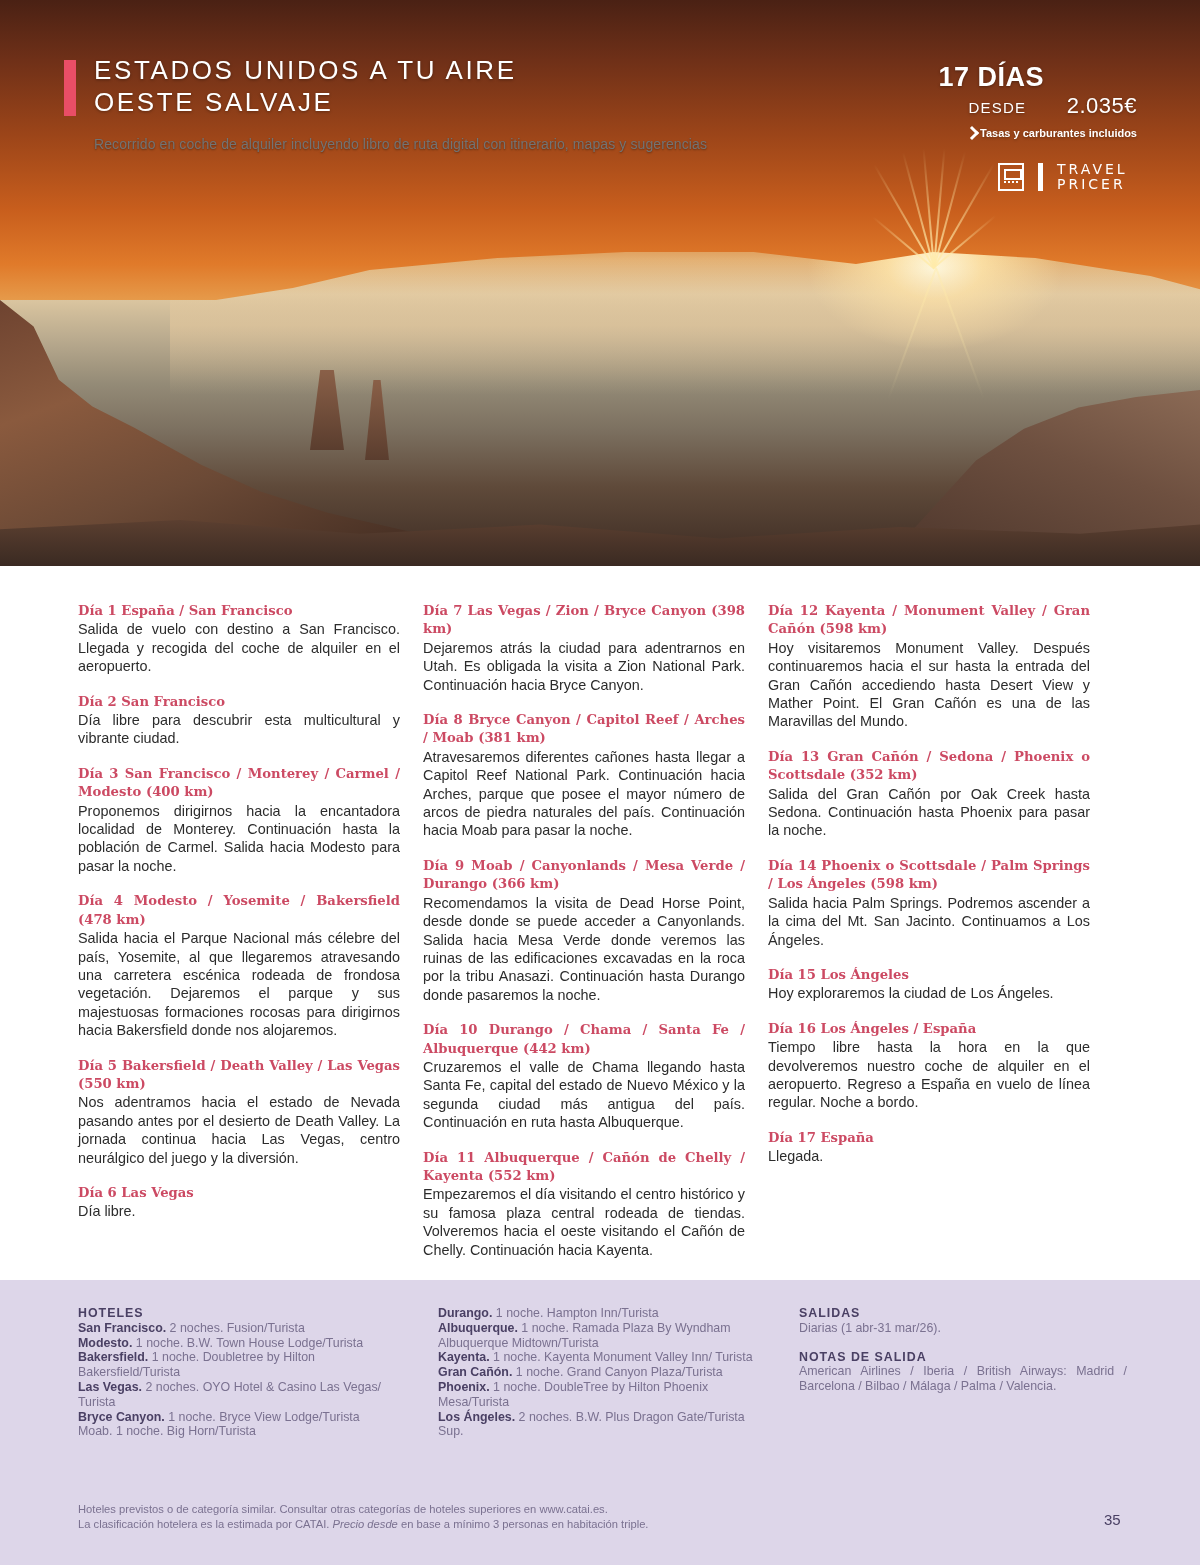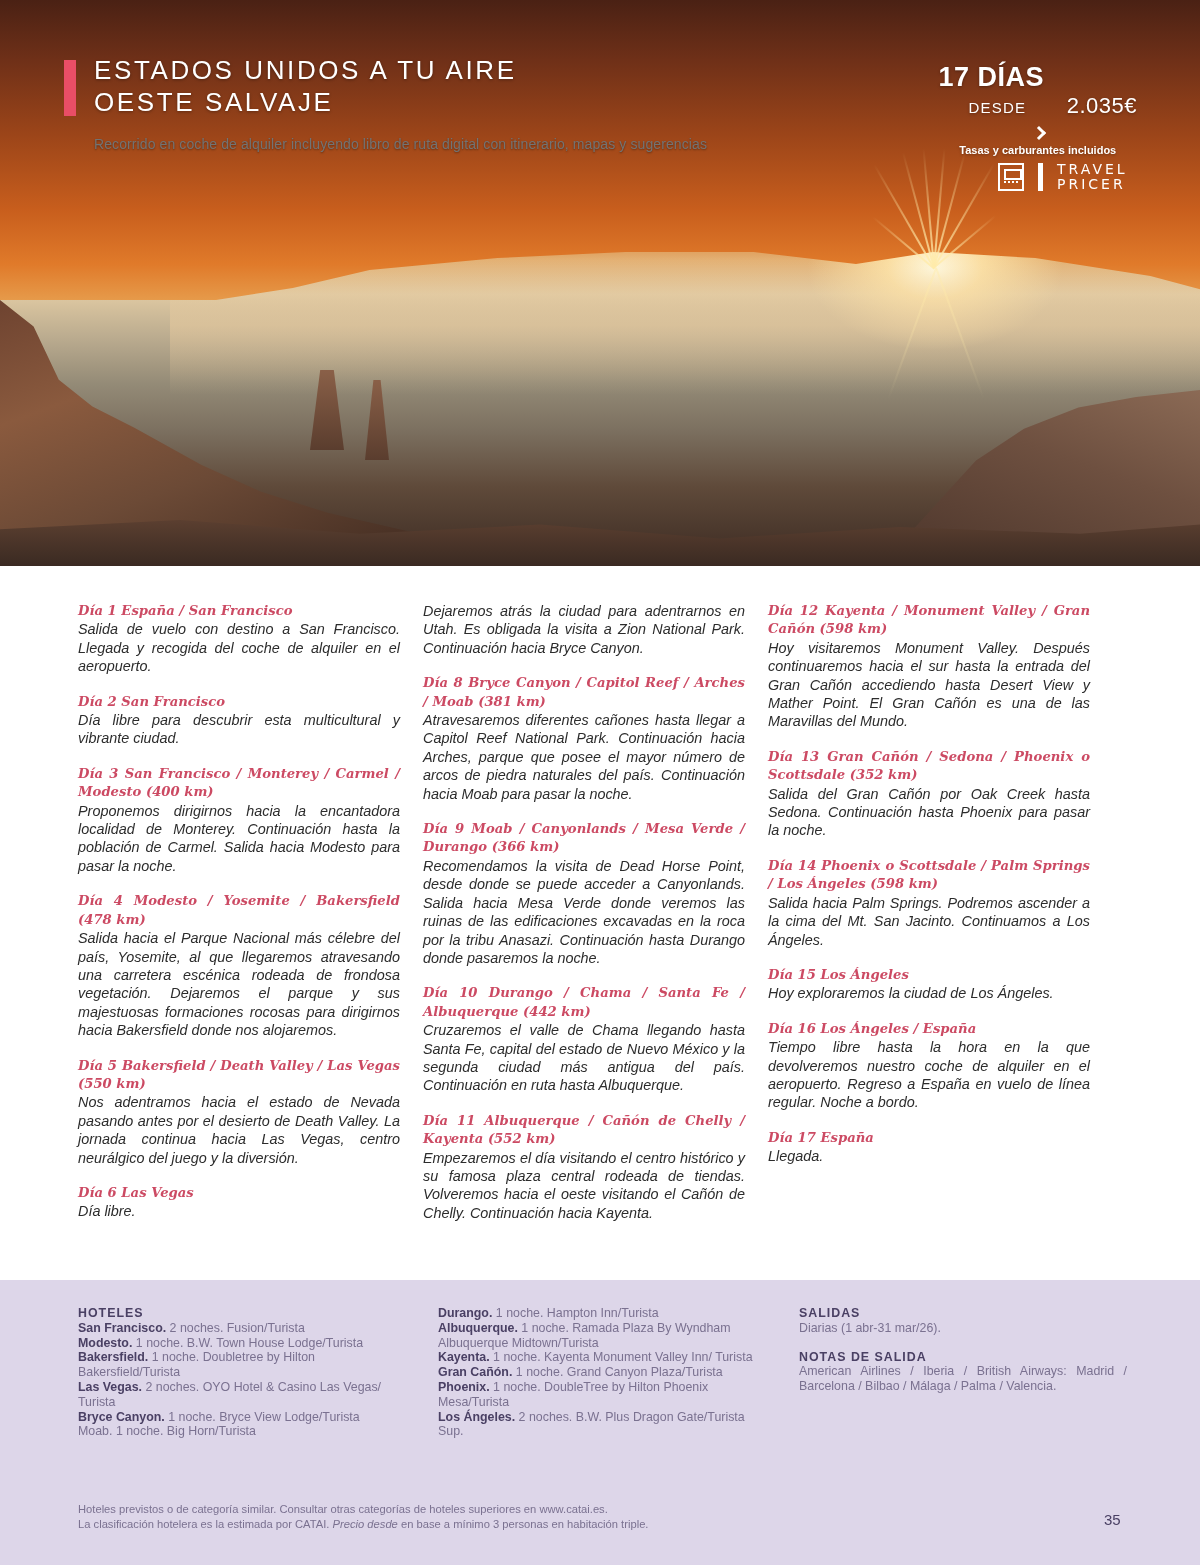--- a/index.html
+++ b/index.html
@@ -60,33 +60,33 @@
   }
   .subtitle {
     position: absolute; left: 94px; top: 136px; color: #737373; font-size: 14px; letter-spacing: 0.1px;
     text-shadow: 0 1px 2px rgba(0,0,0,0.4);
   }
   .price-box { position: absolute; right: 63px; top: 60px; text-align: left; color: #ffffff; text-shadow: 0 1px 3px rgba(0,0,0,0.35); }
   .price-box .days { font-size: 27px; font-weight: bold; letter-spacing: 0.5px; line-height: 34px; }
   .price-box .from-row { margin-top: 0; line-height: 24px; }
   .price-box .from { font-size: 15px; letter-spacing: 1.2px; margin-left: 30px; }
   .price-box .amount { font-size: 22px; letter-spacing: 0.5px; margin-left: 36px; }
-  .price-box .taxes { font-size: 11px; font-weight: bold; margin-top: 6px; display: flex; justify-content: flex-end; align-items: center; gap: 4px; flex-direction: column; }
+  .price-box .taxes { font-size: 11px; font-weight: bold; margin-top: 6px; display: flex; justify-content: flex-end; align-items: center; gap: 4px; }
   .chev { display: inline-block; width: 10px; height: 14px; position: relative; }
   .chev::before { content: ""; position: absolute; left: 1px; top: 2px; width: 7px; height: 7px; border-right: 3px solid #fff; border-top: 3px solid #fff; transform: rotate(45deg); }
 
   .pricer { position: absolute; left: 998px; top: 162px; display: flex; align-items: center; gap: 14px; color: #ffffff; }
   .calc { width: 26px; height: 28px; border: 2px solid #fff; position: relative; }
   .calc::before { content: ""; position: absolute; left: 4px; top: 4px; width: 14px; height: 7px; border: 2px solid #fff; }
   .calc::after { content: ""; position: absolute; left: 4px; top: 16px; width: 14px; height: 4px; border-top: 2px dotted #fff; }
   .pricer .bar { width: 5px; height: 28px; background: #fff; }
   .pricer .txt { font-family: "DejaVu Sans", sans-serif; font-size: 14px; letter-spacing: 3px; line-height: 15px; }
 
   
-  .itinerary { position: absolute; left: 78px; top: 602px; width: 1046px; display: flex; gap: 23px; font-style: italic; }
+  .itinerary { position: absolute; left: 78px; top: 602px; width: 1046px; display: flex; gap: 23px; }
   .col { width: 322px; }
   .day { margin-bottom: 17px; }
   .day h3 {
     font-family: "DejaVu Serif", serif; font-weight: bold; color: #cc4a63; font-size: 13.2px; line-height: 18.4px;
     text-align: justify;
   }
   .day p { font-size: 14.4px; line-height: 18.4px; color: #2c2c2c; text-align: justify; hyphens: manual; }
 
   
   .band { position: absolute; left: 0; top: 1280px; width: 1200px; height: 285px; background: #ddd6e9; }
@@ -173,20 +173,21 @@
         <h3>Día 5 Bakersfield / Death Valley / Las Vegas (550 km)</h3>
         <p>Nos adentramos hacia el estado de Nevada pasando antes por el desierto de Death Valley. La jornada continua hacia Las Vegas, centro neurálgico del juego y la diversión.</p>
       </div>
     <div class="day">
         <h3>Día 6 Las Vegas</h3>
         <p>Día libre.</p>
       </div>
   </div>
   <div class="col">
     <div class="day">
+        <h3>Día 7 Las Vegas / Zion / Bryce Canyon (398 km)</h3>
         <p>Dejaremos atrás la ciudad para adentrarnos en Utah. Es obligada la visita a Zion National Park. Continuación hacia Bryce Canyon.</p>
       </div>
     <div class="day">
         <h3>Día 8 Bryce Canyon / Capitol Reef / Arches / Moab (381 km)</h3>
         <p>Atravesaremos diferentes cañones hasta llegar a Capitol Reef National Park. Continuación hacia Arches, parque que posee el mayor número de arcos de piedra naturales del país. Continuación hacia Moab para pasar la noche.</p>
       </div>
     <div class="day">
         <h3>Día 9 Moab / Canyonlands / Mesa Verde / Durango (366 km)</h3>
         <p>Recomendamos la visita de Dead Horse Point, desde donde se puede acceder a Canyonlands. Salida hacia Mesa Verde donde veremos las ruinas de las edificaciones excavadas en la roca por la tribu Anasazi. Continuación hasta Durango donde pasaremos la noche.</p>
       </div>

